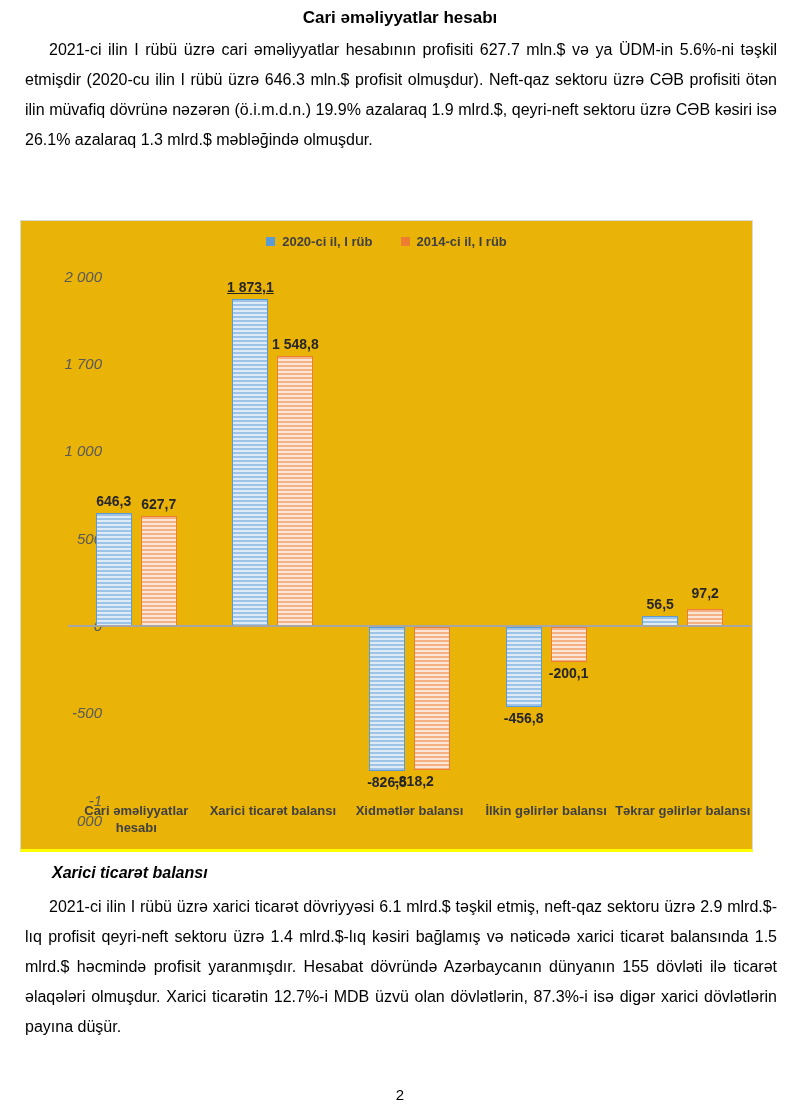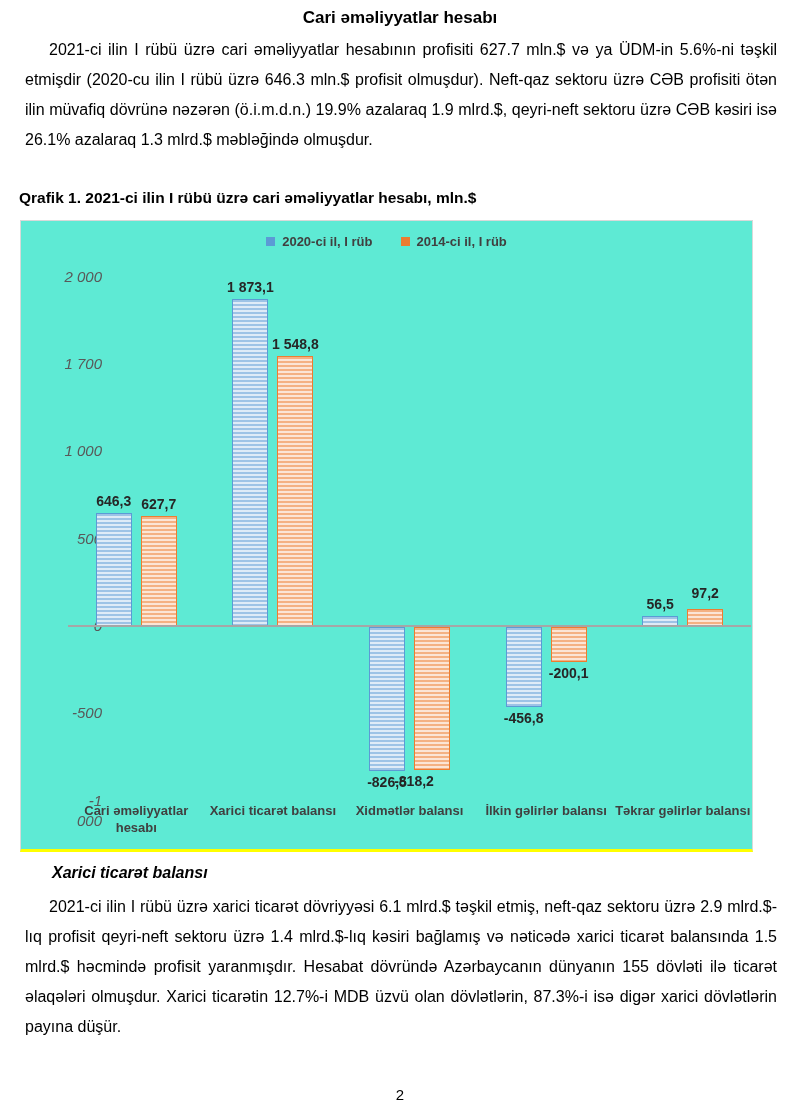--- a/index.html
+++ b/index.html
@@ -17,21 +17,21 @@
     font-size:16px; line-height:30px; text-align:justify; text-indent:24px;
   }
   .par1 { top:35px; }
   .par2 { top:892px; }
   .chart-caption {
     position:absolute; top:189px; left:19px;
     font-size:15.5px; font-weight:bold;
   }
   .chart-box {
     position:absolute; left:20px; top:220px; width:733px; height:632px;
-    background:#5eead4;
+    background:#eab308;
     border:1px solid #d9d9d9;
     border-bottom:3px solid #ffff00;
   }
   .chart-legend {
     position:absolute; top:13px; left:0; width:100%;
     display:flex; justify-content:center; align-items:center; gap:28px;
   }
   .legend-item { display:flex; align-items:center; gap:7px; }
   .legend-swatch { width:9px; height:9px; display:inline-block; }
   .legend-label { font-size:13px; font-weight:bold; color:#404040; }
@@ -60,21 +60,20 @@
 </style>
 </head>
 <body>
 
 <div class="page">
 
   <div class="doc-title">Cari əməliyyatlar hesabı</div>
 
   <p class="body-par par1">2021-ci ilin I rübü üzrə cari əməliyyatlar hesabının profisiti 627.7 mln.$ və ya ÜDM-in 5.6%-ni təşkil etmişdir (2020-cu ilin I rübü üzrə 646.3 mln.$ profisit olmuşdur). Neft-qaz sektoru üzrə CƏB profisiti ötən ilin müvafiq dövrünə nəzərən (ö.i.m.d.n.) 19.9% azalaraq 1.9 mlrd.$, qeyri-neft sektoru üzrə CƏB kəsiri isə 26.1% azalaraq 1.3 mlrd.$ məbləğində olmuşdur.</p>
 
-  <div class="chart-caption">Qrafik 1. 2021-ci ilin I rübü üzrə cari əməliyyatlar hesabı, mln.$</div>
 
   <div class="chart-box">
     <div class="chart-legend" id="chart-legend">
         <div class="legend-item">
           <div class="legend-swatch" style="background: rgb(91, 155, 213);"></div>
           <div class="legend-label">2020-ci il, I rüb</div>
         </div>
         <div class="legend-item">
           <div class="legend-swatch" style="background: rgb(237, 125, 49);"></div>
           <div class="legend-label">2014-ci il, I rüb</div>
@@ -84,21 +83,21 @@
         <div class="y-tick" style="top: 45.8px;">2 000</div>
         <div class="y-tick" style="top: 133.1px;">1 700</div>
         <div class="y-tick" style="top: 220.4px;">1 000</div>
         <div class="y-tick" style="top: 307.7px;">500</div>
         <div class="y-tick" style="top: 395px;">0</div>
         <div class="y-tick" style="top: 482.3px;">-500</div>
         <div class="y-tick" style="top: 569.6px;">-1 000</div>
         <div class="bar" style="left: 74.8px; top: 292px; width: 36px; height: 113px; border: 1px solid rgb(91, 155, 213); background: repeating-linear-gradient(rgb(157, 195, 230) 0px, rgb(157, 195, 230) 2px, rgb(222, 235, 247) 2px, rgb(222, 235, 247) 4px);"></div>
         <div class="bar-label" style="left: 47.8px; top: 272px;">646,3</div>
         <div class="bar" style="left: 211.4px; top: 78px; width: 36px; height: 327px; border: 1px solid rgb(91, 155, 213); background: repeating-linear-gradient(rgb(157, 195, 230) 0px, rgb(157, 195, 230) 2px, rgb(222, 235, 247) 2px, rgb(222, 235, 247) 4px);"></div>
-        <div class="bar-label" style="left: 184.4px; top: 58px;">1 873,1</div>
+        <div class="bar-label" style="left: 184.4px; top: 58px; text-decoration: underline;">1 873,1</div>
         <div class="bar" style="left: 348px; top: 406px; width: 36px; height: 144px; border: 1px solid rgb(91, 155, 213); background: repeating-linear-gradient(rgb(157, 195, 230) 0px, rgb(157, 195, 230) 2px, rgb(222, 235, 247) 2px, rgb(222, 235, 247) 4px);"></div>
         <div class="bar-label" style="left: 321px; top: 553px;">-826,5</div>
         <div class="bar" style="left: 484.6px; top: 406px; width: 36px; height: 80px; border: 1px solid rgb(91, 155, 213); background: repeating-linear-gradient(rgb(157, 195, 230) 0px, rgb(157, 195, 230) 2px, rgb(222, 235, 247) 2px, rgb(222, 235, 247) 4px);"></div>
         <div class="bar-label" style="left: 457.6px; top: 489px;">-456,8</div>
         <div class="bar" style="left: 621.2px; top: 395px; width: 36px; height: 10px; border: 1px solid rgb(91, 155, 213); background: repeating-linear-gradient(rgb(157, 195, 230) 0px, rgb(157, 195, 230) 2px, rgb(222, 235, 247) 2px, rgb(222, 235, 247) 4px);"></div>
         <div class="bar-label" style="left: 594.2px; top: 375px;">56,5</div>
         <div class="bar" style="left: 119.8px; top: 295px; width: 36px; height: 110px; border: 1px solid rgb(237, 125, 49); background: repeating-linear-gradient(rgb(244, 177, 131) 0px, rgb(244, 177, 131) 2px, rgb(251, 229, 214) 2px, rgb(251, 229, 214) 4px);"></div>
         <div class="bar-label" style="left: 92.8px; top: 275px;">627,7</div>
         <div class="bar" style="left: 256.4px; top: 135px; width: 36px; height: 270px; border: 1px solid rgb(237, 125, 49); background: repeating-linear-gradient(rgb(244, 177, 131) 0px, rgb(244, 177, 131) 2px, rgb(251, 229, 214) 2px, rgb(251, 229, 214) 4px);"></div>
         <div class="bar-label" style="left: 229.4px; top: 115px;">1 548,8</div>

